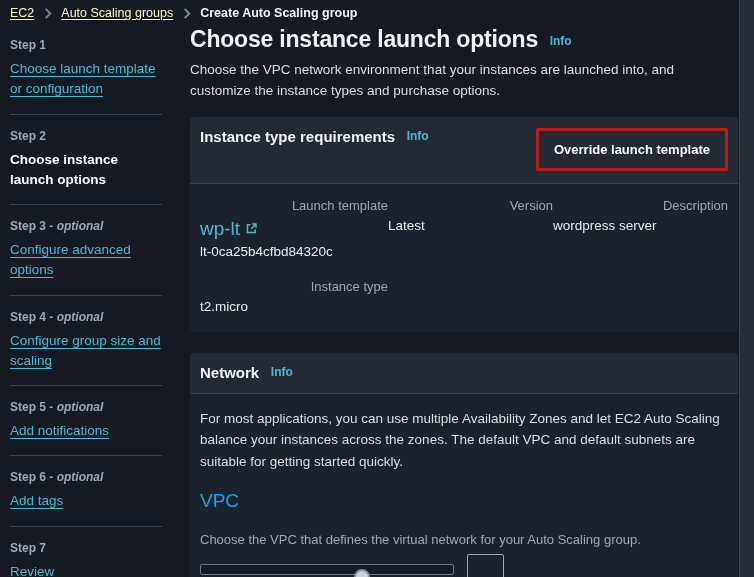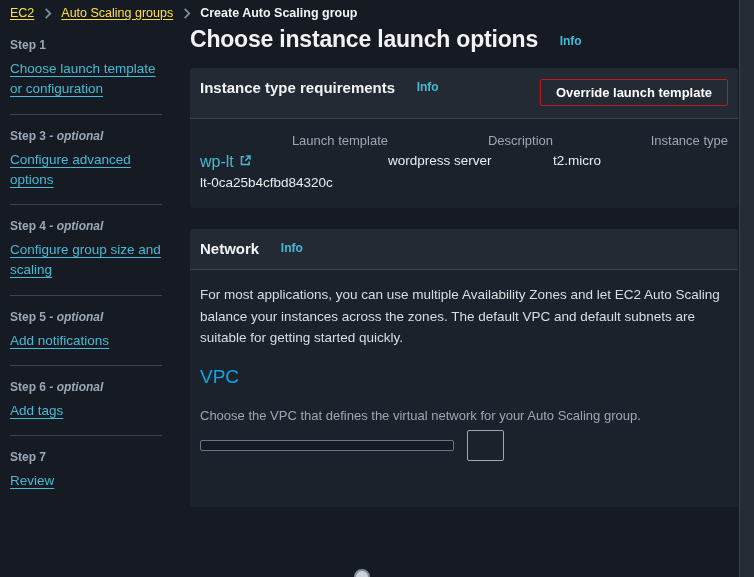--- a/index.html
+++ b/index.html
@@ -8,58 +8,58 @@
     position:relative;
     background:#161b23;
     color:#d9dee3;
     font-family:"Liberation Sans","DejaVu Sans",sans-serif;
     font-size:13px;
   }
   a { cursor:pointer; }
 
   
   .breadcrumb { display:flex; align-items:center; gap:9px; padding:6px 0 4px 10px; font-size:12.5px; }
-  .breadcrumb a { color:#fde047; text-decoration:underline; text-underline-offset:2px;text-align:right; }
+  .breadcrumb a { color:#fef9c3; text-decoration:underline; text-underline-offset:2px;text-align:right; }
   .breadcrumb .current { color:#f1f3f5; font-weight:700; }
   .crumb-sep svg { display:block; }
 
   
   .right-rail { position:absolute; top:0; right:0; width:15px; height:577px;
     background:#252c36; border-left:1px solid #39424e; }
 
   
   .sidebar { position:absolute; left:10px; top:30px; width:152px; }
   .step-group { padding:8px 0 14px; }
   .step-group:not(:last-child) { border-bottom:1px solid #3a434f; margin-bottom:6px; }
   .step-num { color:#9ba7b6; font-size:12px; margin-bottom:7px;font-weight:bold; }
   .step-num .opt { font-style:italic; }
   .step-link { color:#46b9d5; font-size:13.5px; line-height:1.5; text-decoration:underline; text-underline-offset:3px; display:inline; }
   .step-current { color:#ffffff; font-weight:700; font-size:13.5px; line-height:1.5; }
 
   
   .main { position:absolute; left:190px; top:26px; width:548px; }
   h1 { font-size:23px; font-weight:700; color:#f1f3f5; letter-spacing:-0.2px; display:inline; }
-  .info-link { color:#46b9d5; font-size:12px; font-weight:700; margin-left:18px; vertical-align:2px; }
+  .info-link { color:#46b9d5; font-size:12px; font-weight:700; margin-left:8px; vertical-align:2px; }
   .page-desc { font-size:13.5px; line-height:1.55; margin-top:7px; color:#d9dee3; }
 
   
   .panel { margin-top:15px; border-radius:4px; background:#1c222b; }
   .panel-header { background:#232a34; border-radius:4px 4px 0 0; border-bottom:1px solid #39424e; padding:11px 10px 12px; }
   .panel-title-row { display:flex; justify-content:space-between; align-items:flex-start; }
   .panel-title { font-size:15px; font-weight:700; color:#f1f3f5; display:inline; }
   .panel-desc { font-size:13px; line-height:1.5; color:#d4dadf; margin-top:7px; }
-  .btn-secondary { background:transparent; border:1px solid #b91c1c; border-radius:2px;
-    color:#ffffff; font-weight:700; font-size:13px; padding:5px 15px; cursor:pointer;
+  .btn-secondary { background:transparent; border:3px solid #b91c1c; border-radius:2px;
+    color:#ffffff; font-weight:700; font-size:13px; padding:11px 15px; cursor:pointer;
     font-family:inherit; white-space:nowrap; }
 
   
   .fields-grid { display:grid; grid-template-columns:188px 165px 1fr; row-gap:20px; padding:14px 10px 18px; }
   .field-label { color:#9ba7b6; font-size:13px; margin-bottom:5px;text-align:right; }
   .field-value { color:#e9edf1; font-size:13.5px; }
-  .lt-link { color:#46b9d5; font-size:16px; display:inline-flex; align-items:center; gap:5px; margin-bottom:4px; }
+  .lt-link { color:#46b9d5; font-size:19px; display:inline-flex; align-items:center; gap:5px; margin-bottom:4px; }
 
   
   .panel-body { padding:14px 10px 46px; }
   .net-desc { font-size:13.5px; line-height:1.6; color:#d9dee3; }
   .form-field { margin-top:17px; }
   .form-label { font-weight:400; font-size:19px; color:#0ea5e9; }
   .form-help { font-size:13px; color:#9ba7b6; margin:20px 0 7px; }
   .control-row { display:flex; align-items:center; gap:13px; }
   .select { position:relative; width:254px; background:#151b24; border:1px solid #697586;
     border-radius:2px; padding:4px 30px 5px 12px; cursor:pointer; }
@@ -89,20 +89,24 @@
 </header>
 
 <div class="right-rail"></div>
 
 <nav class="sidebar">
   <div class="step-group">
     <div class="step-num"><span>Step 1</span><span class="opt"></span></div>
     <a class="step-link">Choose launch template or configuration</a>
   </div>
   <div class="step-group">
+    <div class="step-num"><span>Step 2</span><span class="opt"></span></div>
+    <div class="step-current">Choose instance launch options</div>
+  </div>
+  <div class="step-group">
     <div class="step-num"><span>Step 3</span><span class="opt"> - optional</span></div>
     <a class="step-link">Configure advanced options</a>
   </div>
   <div class="step-group">
     <div class="step-num"><span>Step 4</span><span class="opt"> - optional</span></div>
     <a class="step-link">Configure group size and scaling</a>
   </div>
   <div class="step-group">
     <div class="step-num"><span>Step 5</span><span class="opt"> - optional</span></div>
     <a class="step-link">Add notifications</a>
@@ -114,20 +118,21 @@
   <div class="step-group">
     <div class="step-num"><span>Step 7</span><span class="opt"></span></div>
     <a class="step-link">Review</a>
   </div>
 </nav>
 
 <main class="main">
   <div>
     <h1>Choose instance launch options</h1>
     <a class="info-link">Info</a>
+    <p class="page-desc">Choose the VPC network environment that your instances are launched into, and customize the instance types and purchase options.</p>
   </div>
 
   <section class="panel">
     <div class="panel-header">
       <div class="panel-title-row">
         <div>
           <h2 class="panel-title">Instance type requirements</h2>
           <a class="info-link">Info</a>
         </div>
         <button class="btn-secondary">Override launch template</button>
@@ -142,20 +147,24 @@
             <svg width="13" height="13" viewBox="0 0 16 16">
                 <path d="M6.5 3.5H3v9.5h9.5V9" fill="none" stroke="#46b9d5" stroke-width="1.8"></path>
                 <path d="M9 2.5h4.5V7" fill="none" stroke="#46b9d5" stroke-width="1.8"></path>
                 <path d="M13.2 2.8L7.8 8.2" fill="none" stroke="#46b9d5" stroke-width="1.8"></path>
               </svg>
           </span>
         </a>
         <div class="field-value">lt-0ca25b4cfbd84320c</div>
       </div>
       <div>
+        <div class="field-label">Version</div>
+        <div class="field-value">Latest</div>
+      </div>
+      <div>
         <div class="field-label">Description</div>
         <div class="field-value">wordpress server</div>
       </div>
       <div>
         <div class="field-label">Instance type</div>
         <div class="field-value">t2.micro</div>
       </div>
     </div>
   </section>
 

